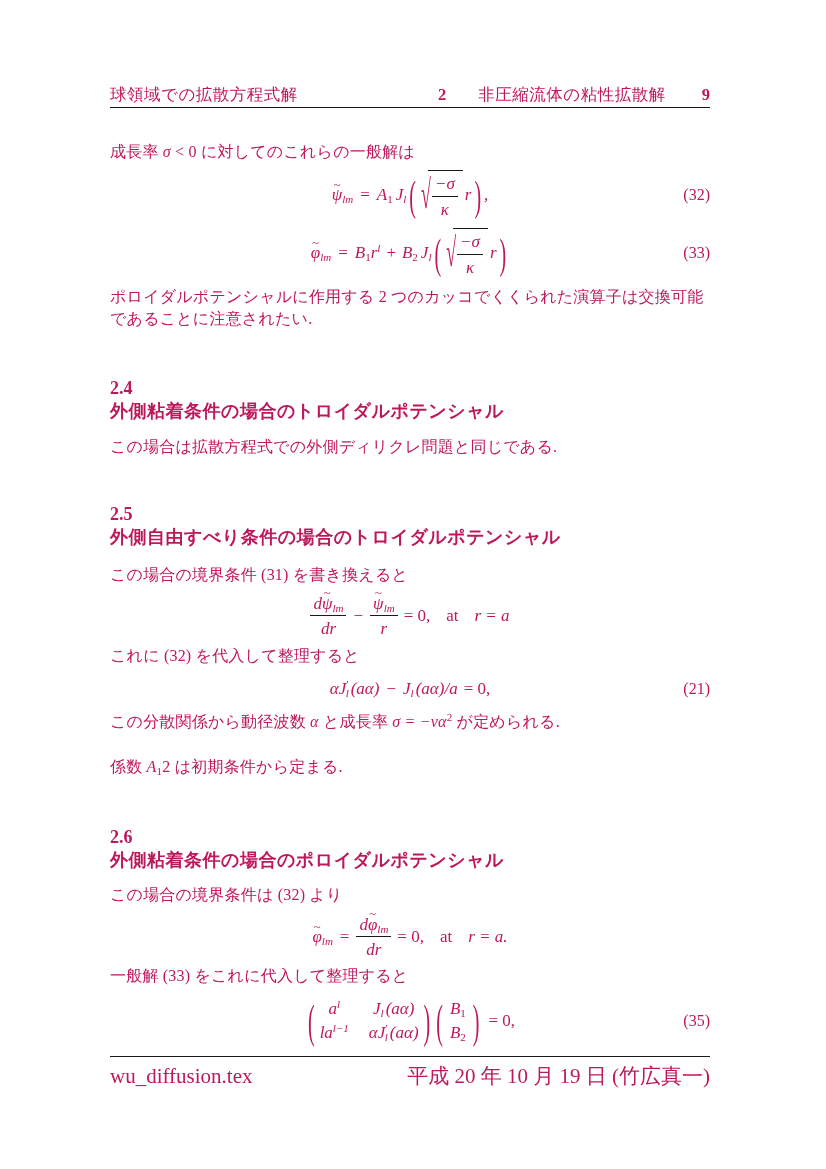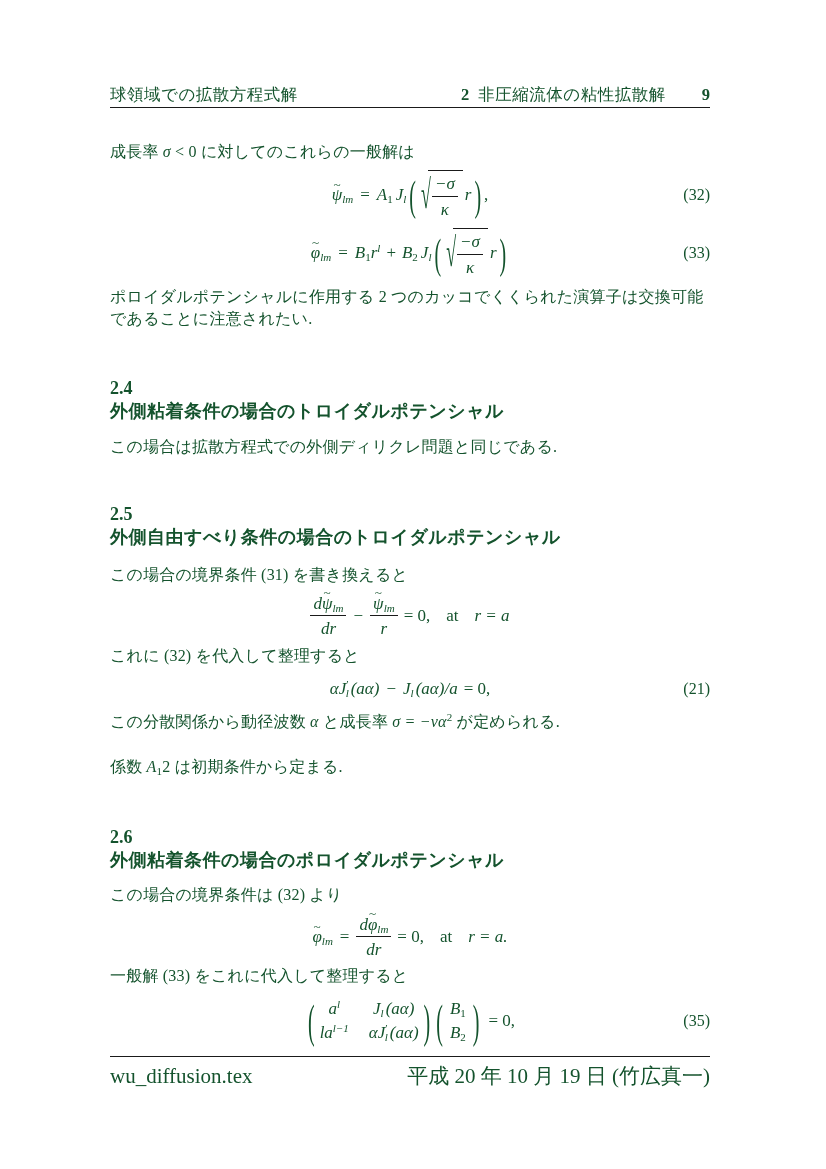--- a/index.html
+++ b/index.html
@@ -1,28 +1,28 @@
 <!DOCTYPE html>
 <html><head>
 <meta charset="utf-8">
 <style>
   html,body { margin:0; padding:0; background:#ffffff; }
   .page {
     position:relative; width:728px; height:1169px; background:#ffffff;
-    font-family:"Liberation Serif","DejaVu Serif",serif; color:#14532d;
+    font-family:"Liberation Serif","DejaVu Serif",serif; color:#be185d;
     overflow:hidden;
   }
   .block { position:absolute; left:110px; width:600px; margin:0; }
   .rule { border-top:1.6px solid #1a1a1a; height:0; }
 
   
   .running-head { top:84px; display:flex; align-items:baseline; font-size:16.5px; }
   .rh-left { letter-spacing:.5px; }
   .rh-no { margin-left:auto; font-weight:bold; }
-  .rh-title { margin-left:9px; letter-spacing:.5px; }
+  .rh-title { margin-left:32px; letter-spacing:.5px; }
   .rh-page { margin-left:36px; font-weight:bold; }
   .header-rule { top:107px; }
 
   
   .para { font-size:16px; line-height:21.5px; letter-spacing:.2px; }
   .mi { font-style:italic; font-family:"Liberation Serif","DejaVu Serif",serif; }
   sub.ss, sup.pp { font-size:11px; line-height:0; }
   sub.ss { vertical-align:-3px; }
   sup.pp { vertical-align:6px; }
 

